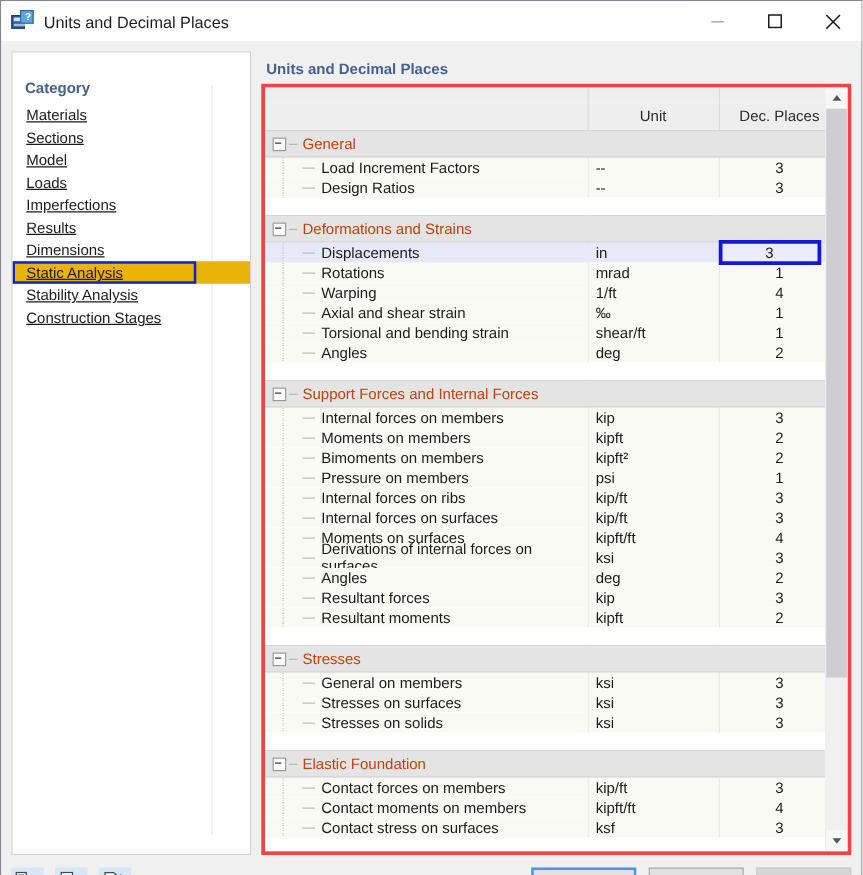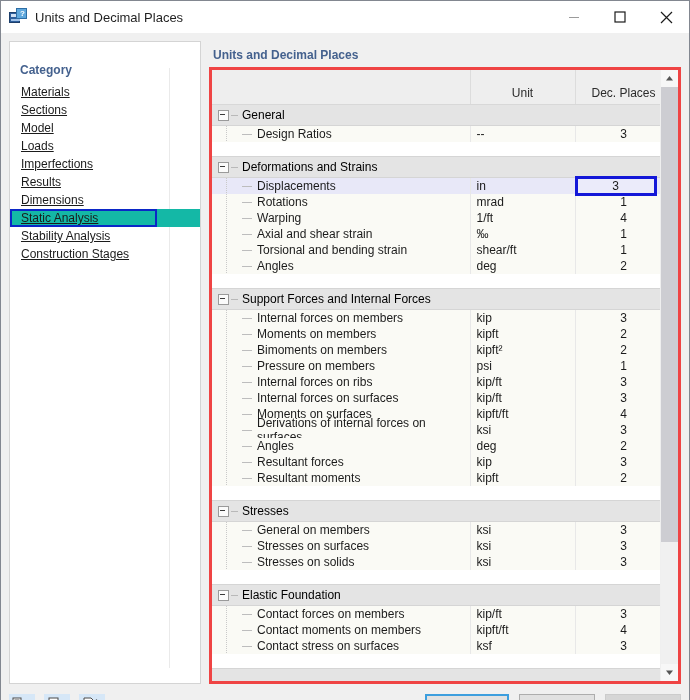--- a/index.html
+++ b/index.html
@@ -28,21 +28,21 @@
   
   .content{flex:1 1 auto;display:flex;padding:0;position:relative;background:#f0f0f0;}
 
   
   .sidebar{width:192px;margin:8px 0 0 8px;background:#ffffff;border:1px solid #d4d4d4;
            box-sizing:border-box;height:643px;position:relative;overflow:hidden;}
   .sb-head{font-size:12px;font-weight:bold;color:#44618e;padding:21px 0 6px 10px;}
   .sb-list{position:relative;}
   .sb-item{height:18px;line-height:18px;padding-left:11px;font-size:12px;color:#1b1b1b;
            position:relative;white-space:nowrap;text-decoration:underline;}
-  .sb-item.sel{background:#14b8a6;}
+  .sb-item.sel{background:#eab308;}
   .sb-item .focusbox{position:absolute;left:0;top:0;height:18px;width:147px;
                      border:2px solid #0b27c7;box-sizing:border-box;}
   .sb-divider{position:absolute;left:159px;top:26px;width:1px;height:600px;background:#eaeaea;}
 
   
   .main{flex:1 1 auto;margin:8px 8px 0 8px;position:relative;}
   .main-head{font-size:12px;font-weight:bold;color:#44618e;padding:7px 0 6px 4px;}
   .grid-wrap{position:absolute;left:0;top:26px;right:0;bottom:0;background:#ffffff;
              border:3px solid #ef4444;box-sizing:border-box;overflow:hidden;}
   .grid-inner{position:absolute;left:0;top:0;right:17px;bottom:0;overflow:hidden;background:#fff;}
@@ -59,21 +59,21 @@
   thead th.c-name{border-right:1px solid #dcdcdc;background:#eeeeee;}
   thead th.blank-top{height:12px;background:#eeeeee;border-bottom:none;}
 
   tr.group td{background:#e4e4e4;height:20px;padding:0;color:#1b1b1b;
               border-bottom:1px solid #d5d5d5;border-top:1px solid #d5d5d5;}
   tr.group td .gi{display:flex;align-items:center;padding-left:6px;}
   .expander{width:9px;height:9px;border:1px solid #9a9a9a;background:#fbfbfb;
             position:relative;flex:0 0 auto;margin-right:2px;}
   .expander:before{content:"";position:absolute;left:1px;top:3px;width:5px;height:1px;background:#3a3a3a;}
   .gdash{width:7px;height:1px;background:#b9b9b9;margin-right:4px;flex:0 0 auto;}
-  .gname{font-size:12px;color:#000000;}
+  .gname{font-size:12px;color:#c2410c;}
 
   tr.item td{height:16px;padding:0;font-size:12px;color:#1b1b1b;
              border-right:1px solid #e8e8e8;background:#fafaf5;}
   tr.item td.c-name{position:relative;padding-left:0;}
   tr.item td.c-name .nm{display:flex;align-items:center;height:16px;}
   tr.item td.c-name .tick{width:10px;height:1px;background:#bdbdbd;margin-left:30px;margin-right:5px;flex:0 0 auto;}
   tr.item td.c-unit{padding-left:6px;}
   tr.item td.c-dec{text-align:center;}
   tr.item td.c-extra{border-right:none;}
   tr.item.sel td{background:#e8e8f8;}
@@ -202,20 +202,32 @@
                     <span class="gdash"></span>
                     <span class="gname">General</span>
                   </div>
                 </td>
               </tr>
               <tr class="item">
                 <td class="c-name">
                     <span class="rail"></span>
                     <span class="nm">
                       <span class="tick"></span>
+                      <span>Load Increment Factors</span>
+                    </span>
+                  </td>
+                <td class="c-unit">--</td>
+                <td class="c-dec">3</td>
+                <td class="c-extra"></td>
+              </tr>
+              <tr class="item">
+                <td class="c-name">
+                    <span class="rail"></span>
+                    <span class="nm">
+                      <span class="tick"></span>
                       <span>Design Ratios</span>
                     </span>
                   </td>
                 <td class="c-unit">--</td>
                 <td class="c-dec">3</td>
                 <td class="c-extra"></td>
               </tr>
               <tr class="spacer">
                   <td colspan="4"></td>
                 </tr>

